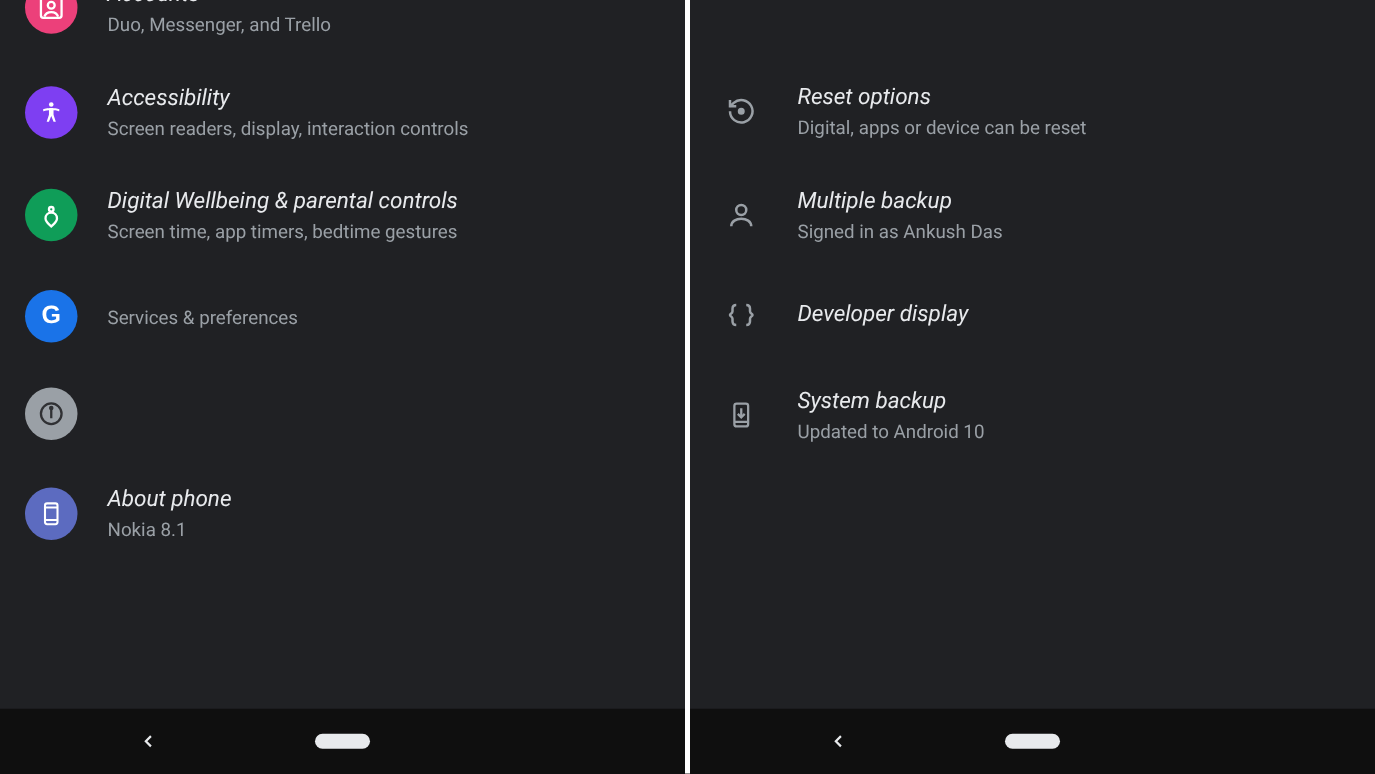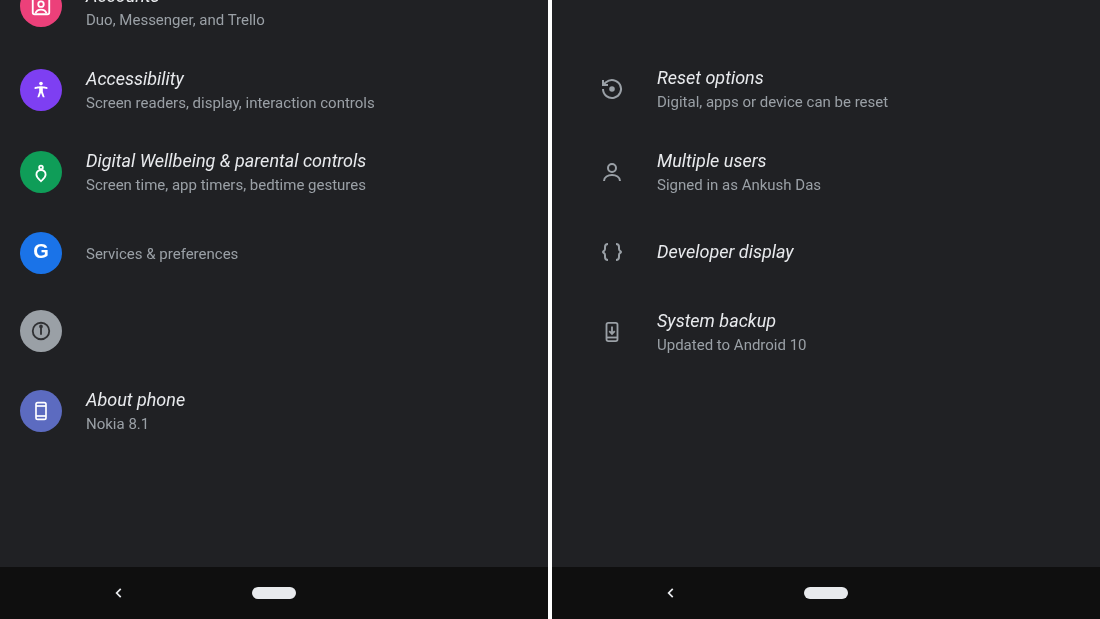--- a/index.html
+++ b/index.html
@@ -175,21 +175,21 @@
           <polyline points="15 5 8 12 15 19"></polyline>
         </svg>
     </div>
     <div class="nav-home"></div>
   </div>
 </div>
 
 <div class="gap"></div>
 
 <div class="panel right">
-  <div class="content" style="padding-top:48px;margin-left:19px;">
+  <div class="content" style="padding-top:48px;">
 
     <div class="setting-item">
       <div class="icon-outline">
         <svg width="24" height="24" viewBox="0 0 24 24" fill="none" stroke="#9aa0a6" stroke-width="2">
             <path d="M3 12a9 9 0 1 0 3-6.7L3 8"></path>
             <polyline points="3 3 3 8 8 8"></polyline>
             <circle cx="12" cy="12" r="1.8" fill="#9aa0a6"></circle>
           </svg>
       </div>
       <div class="text-block">
@@ -199,21 +199,21 @@
     </div>
 
     <div class="setting-item">
       <div class="icon-outline">
         <svg width="24" height="24" viewBox="0 0 24 24" fill="none" stroke="#9aa0a6" stroke-width="2">
             <circle cx="12" cy="8" r="4"></circle>
             <path d="M4 21c0-4 4-6 8-6s8 2 8 6"></path>
           </svg>
       </div>
       <div class="text-block">
-        <div class="title">Multiple users</div>
+        <div class="title">Multiple backup</div>
         <div class="subtitle">Signed in as Ankush Das</div>
       </div>
     </div>
 
     <div class="setting-item">
       <div class="icon-outline">
         <svg width="24" height="24" viewBox="0 0 24 24" fill="none" stroke="#9aa0a6" stroke-width="2">
             <path d="M8 4c-2 0-3 1-3 3v2c0 2-2 2-2 3s2 1 2 3v2c0 2 1 3 3 3"></path>
             <path d="M16 4c2 0 3 1 3 3v2c0 2 2 2 2 3s-2 1-2 3v2c0 2-1 3-3 3"></path>
           </svg>

